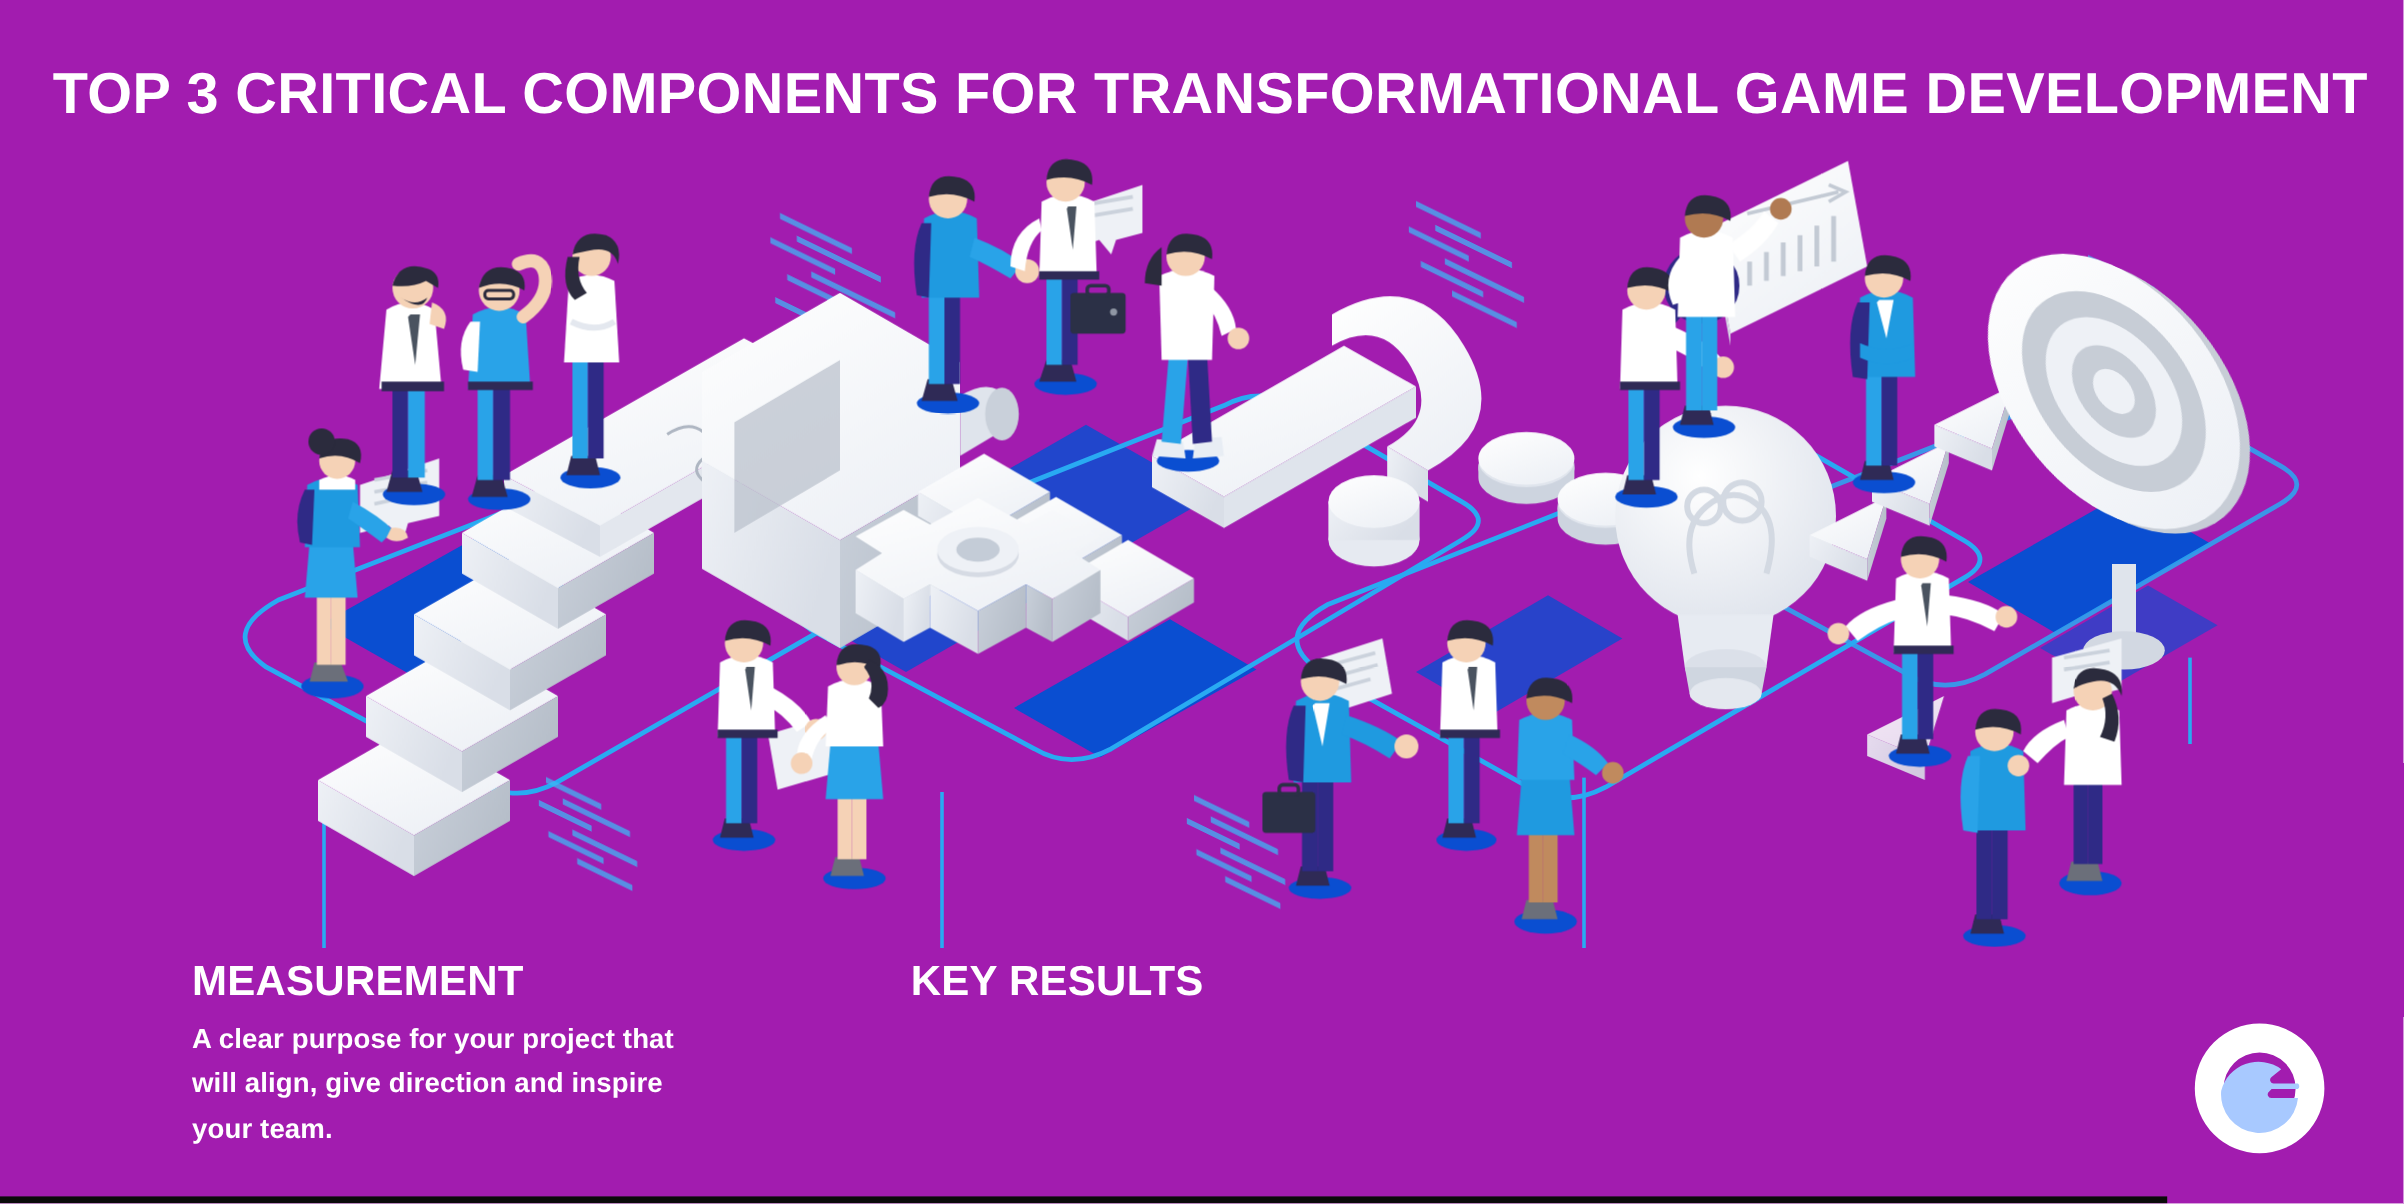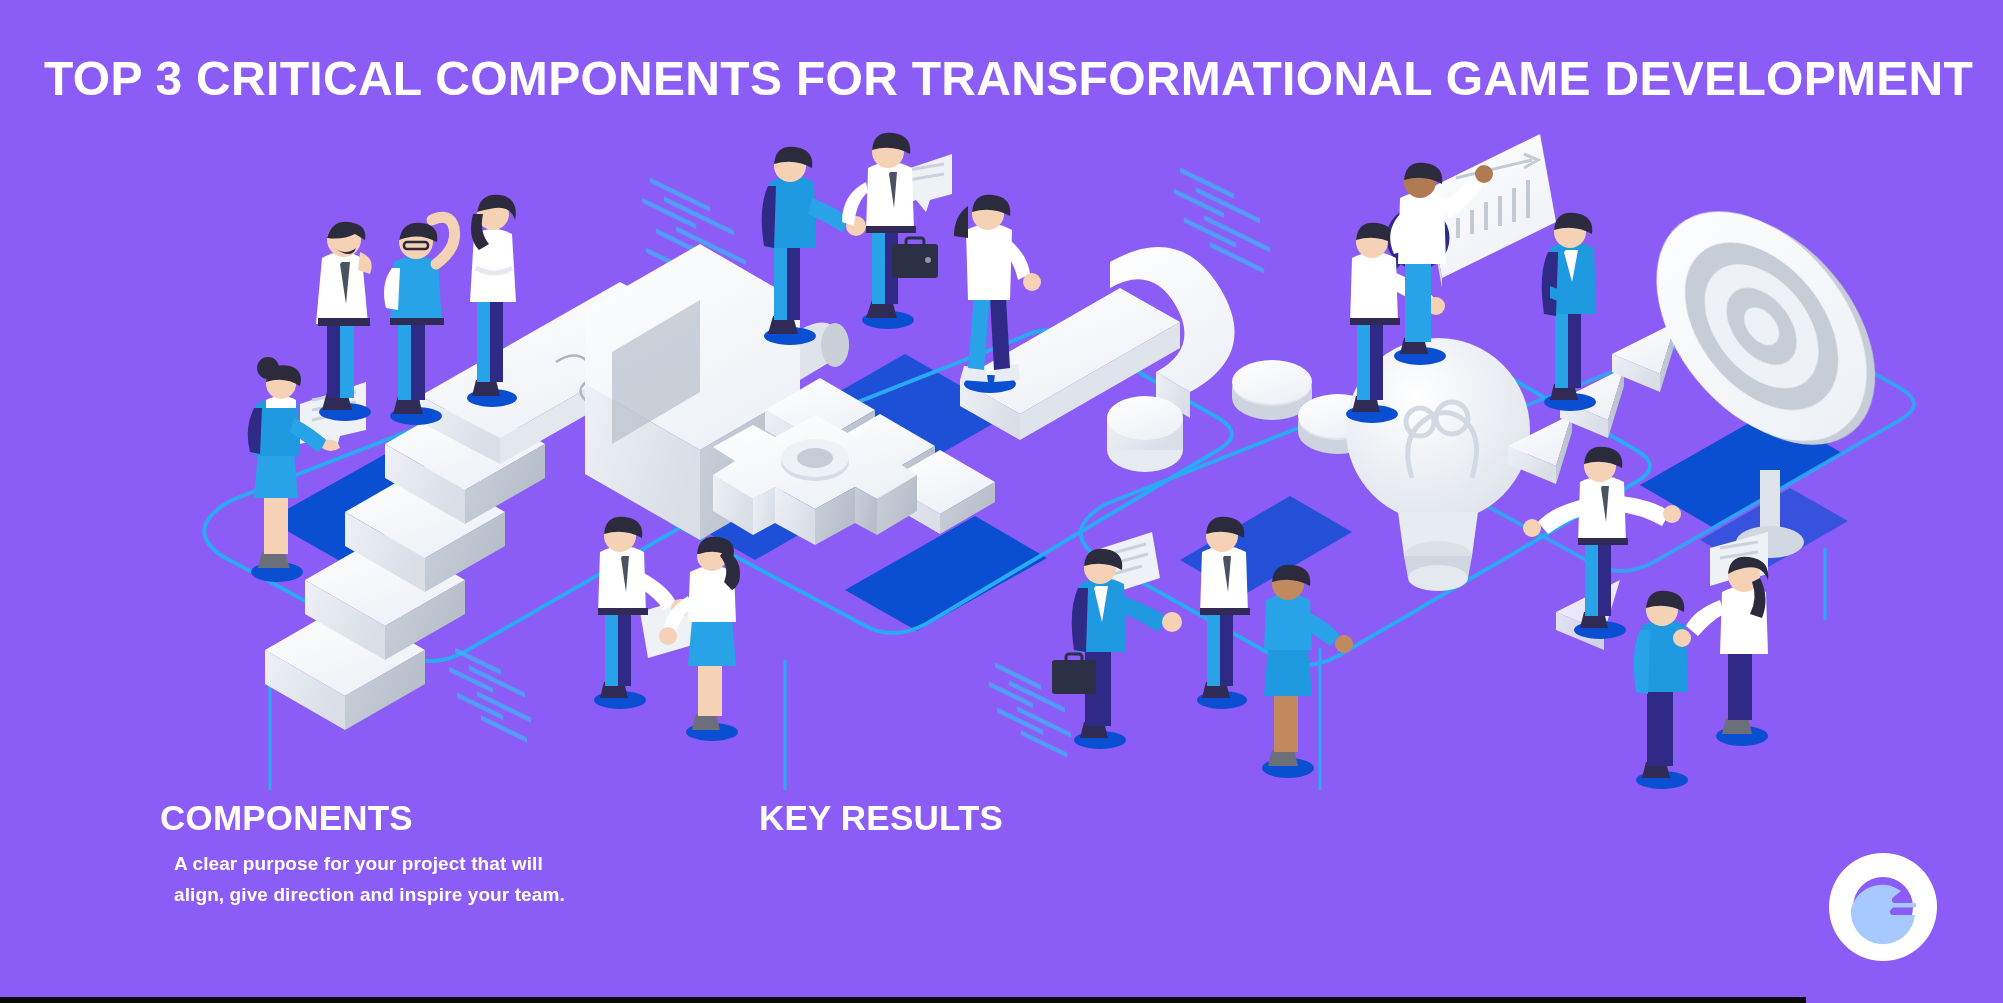--- a/index.html
+++ b/index.html
@@ -50,22 +50,22 @@
   }
   .col h2 {
     margin: 0 0 12px 0;
     font-size: 35px;
     font-weight: 700;
     letter-spacing: 0.2px;
     line-height: 1;
     white-space: nowrap;
   }
   .col p {
-    margin: 14px;
-    font-size: 19px;
+    margin: 0;
+    font-size: 23px;
     font-weight: 600;
     line-height: 1.62;
     letter-spacing: 0.1px;
     white-space: pre-wrap;
   }
   #col-objectives  { left: 160px;  top: 800px; width: 430px; }
   #col-keyresults  { left: 759px;  top: 800px; width: 400px; }
   #col-impact      { left: 1258px; top: 800px; width: 500px; }
 
   
@@ -83,21 +83,21 @@
     left: 0;
     bottom: 0;
     width: 1806px;
     height: 6px;
     background: #0a0a0a;
   }
 </style>
 </head>
 <body>
 
-<div id="stage" style="background: #8b5cf6;">
+<div id="stage" style="background: #a21caf;">
 
   <svg id="scene" viewBox="0 0 2003 1003" width="2003" height="1003" xmlns="http://www.w3.org/2000/svg">
     <defs>
       <linearGradient id="gWhiteTop" x1="0" y1="0" x2="0.6" y2="1">
         <stop offset="0" stop-color="#ffffff"></stop>
         <stop offset="1" stop-color="#eef1f6"></stop>
       </linearGradient>
       <linearGradient id="gWhiteSideL" x1="0" y1="0" x2="1" y2="0.4">
         <stop offset="0" stop-color="#eef1f6"></stop>
         <stop offset="1" stop-color="#d9dee7"></stop>
@@ -615,21 +615,21 @@
         <path d="M1728 574 q2 -22 26 -16 q16 4 14 22 q-6 -16 -24 -12 q-10 2 -16 6 Z" fill="#2b2b3d"></path>
         <path d="M1760 578 q10 20 2 40 l-12 -4 q8 -16 2 -32 Z" fill="#2b2b3d"></path>
       </g>
 
     </g>
   </svg>
 
   <div id="title">TOP 3 CRITICAL COMPONENTS FOR TRANSFORMATIONAL GAME DEVELOPMENT</div>
 
   <div class="col" id="col-objectives">
-    <h2>COMPONENTS</h2>
+    <h2>MEASUREMENT</h2>
     <p>A clear purpose for your project that will align, give direction and inspire your team.</p>
   </div>
 
   <div class="col" id="col-keyresults">
     <h2>KEY RESULTS</h2>
   </div>
 
 
   <svg id="logo" viewBox="0 0 120 120" xmlns="http://www.w3.org/2000/svg">
     <path d="M60 6 A54 54 0 1 0 60 114 A54 54 0 0 0 60 6 Z

